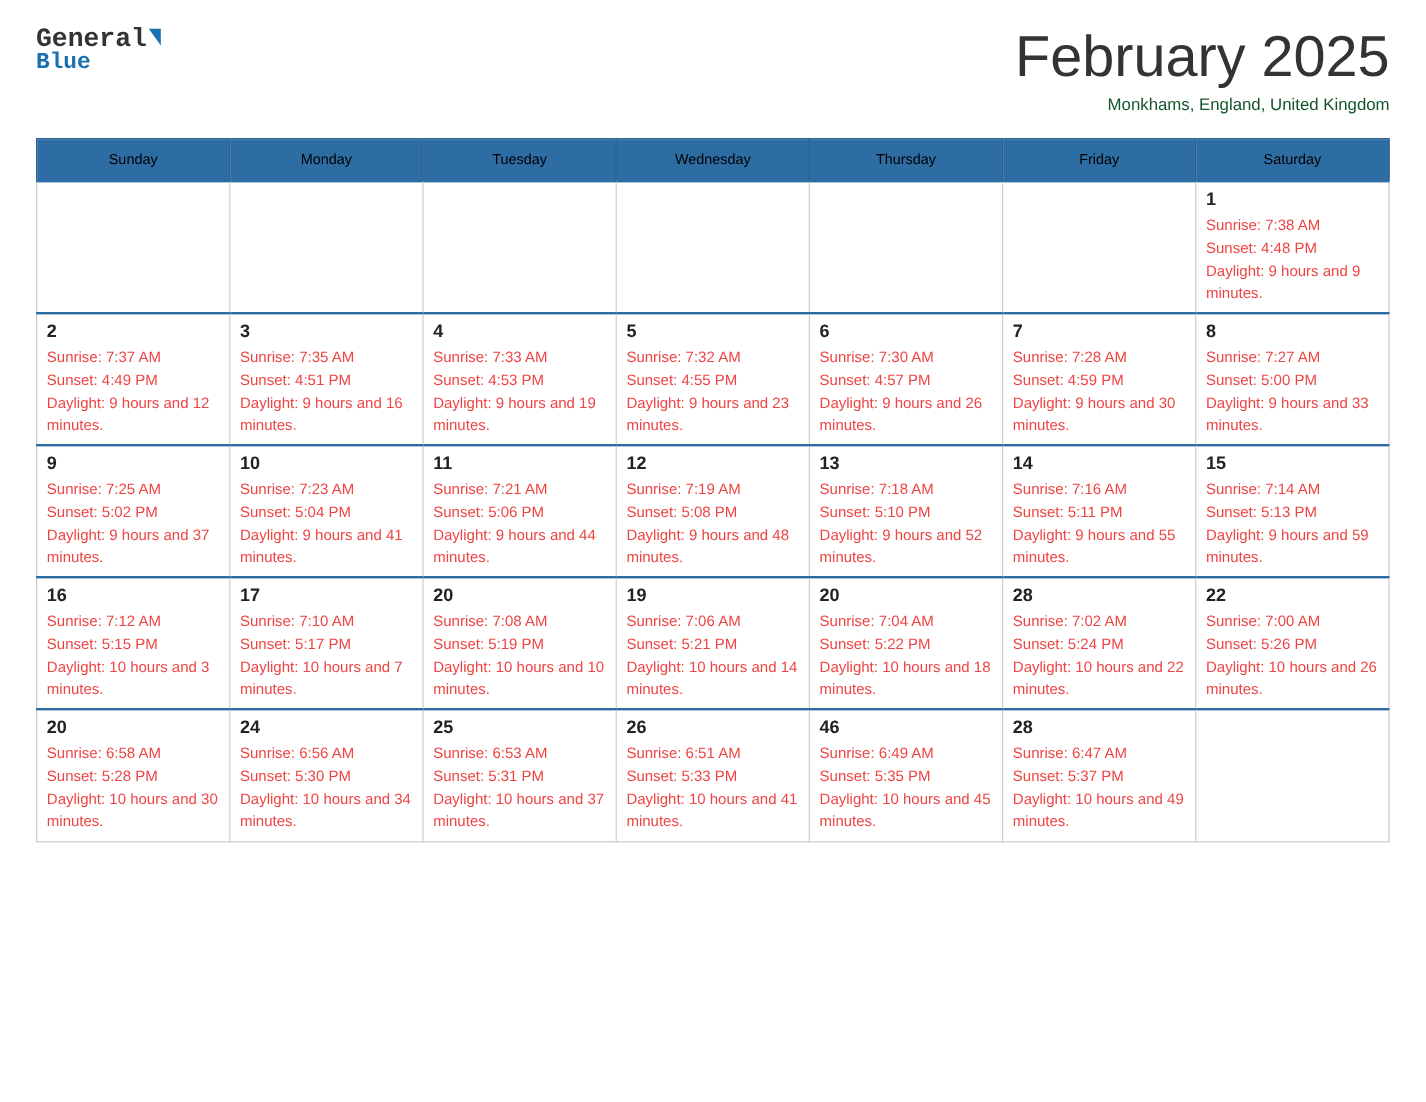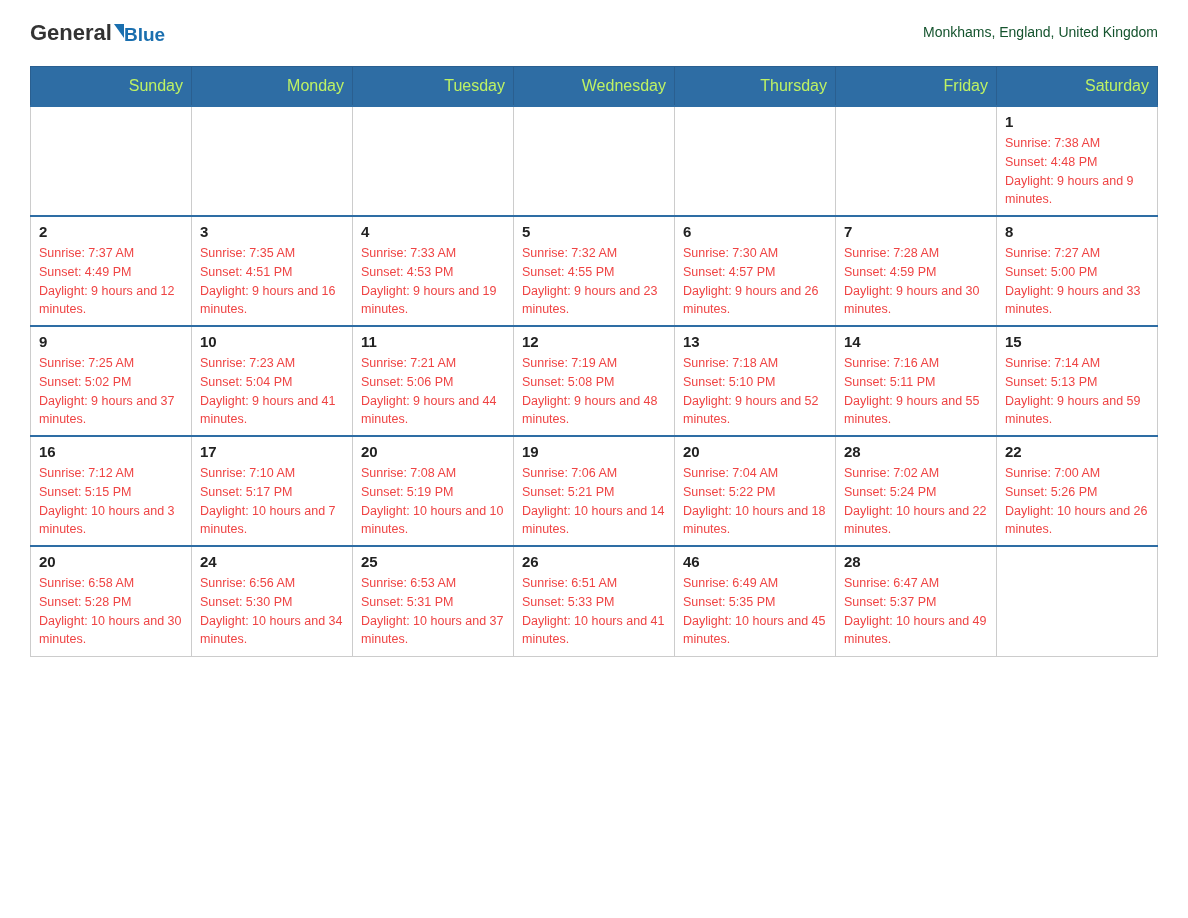--- a/index.html
+++ b/index.html
@@ -12,22 +12,23 @@
       padding: 20px 30px;
     }
     .header {
       display: flex;
       justify-content: space-between;
       align-items: flex-start;
       margin-bottom: 20px;
     }
     .logo {
       display: flex;
-      flex-direction: row;
-      align-items: flex-end;
+      flex-direction: column;
+      align-items: flex-start;
+      font-family: Liberation Mono, monospace;
     }
     .logo-text {
       font-size: 22px;
       font-weight: bold;
       color: #333;
       display: flex;
       align-items: center;
     }
     .logo-general { color: #333; }
     .logo-arrow {
@@ -59,24 +60,24 @@
       color: #14532d;
       margin-top: 4px;
     }
     .calendar {
       width: 100%;
       border-collapse: collapse;
       border: 1px solid #999;
     }
     .calendar th {
       background-color: #2e6da4;
-      color: #bef264;
+      color: #000000;
       padding: 10px 8px;
-      text-align: right;
-      font-size: 16px;
+      text-align: center;
+      font-size: 12px;
       font-weight: normal;
       border: 1px solid #2a5f90;
     }
     .calendar td {
       vertical-align: top;
       padding: 6px 8px;
       border: 1px solid #ccc;
       font-size: 13px;
       width: 14.28%;
       height: 110px;
@@ -111,20 +112,21 @@
 
 <div class="header">
   <div class="logo">
     <div class="logo-text">
       <span class="logo-general">General</span>
       <span class="logo-arrow"></span>
     </div>
     <div class="logo-blue">Blue</div>
   </div>
   <div class="title-section">
+    <div class="month-title">February 2025</div>
     <div class="location">Monkhams, England, United Kingdom</div>
   </div>
 </div>
 
 <table class="calendar">
   <thead>
     <tr>
     <th>Sunday</th>
         <th>Monday</th>
         <th>Tuesday</th>

